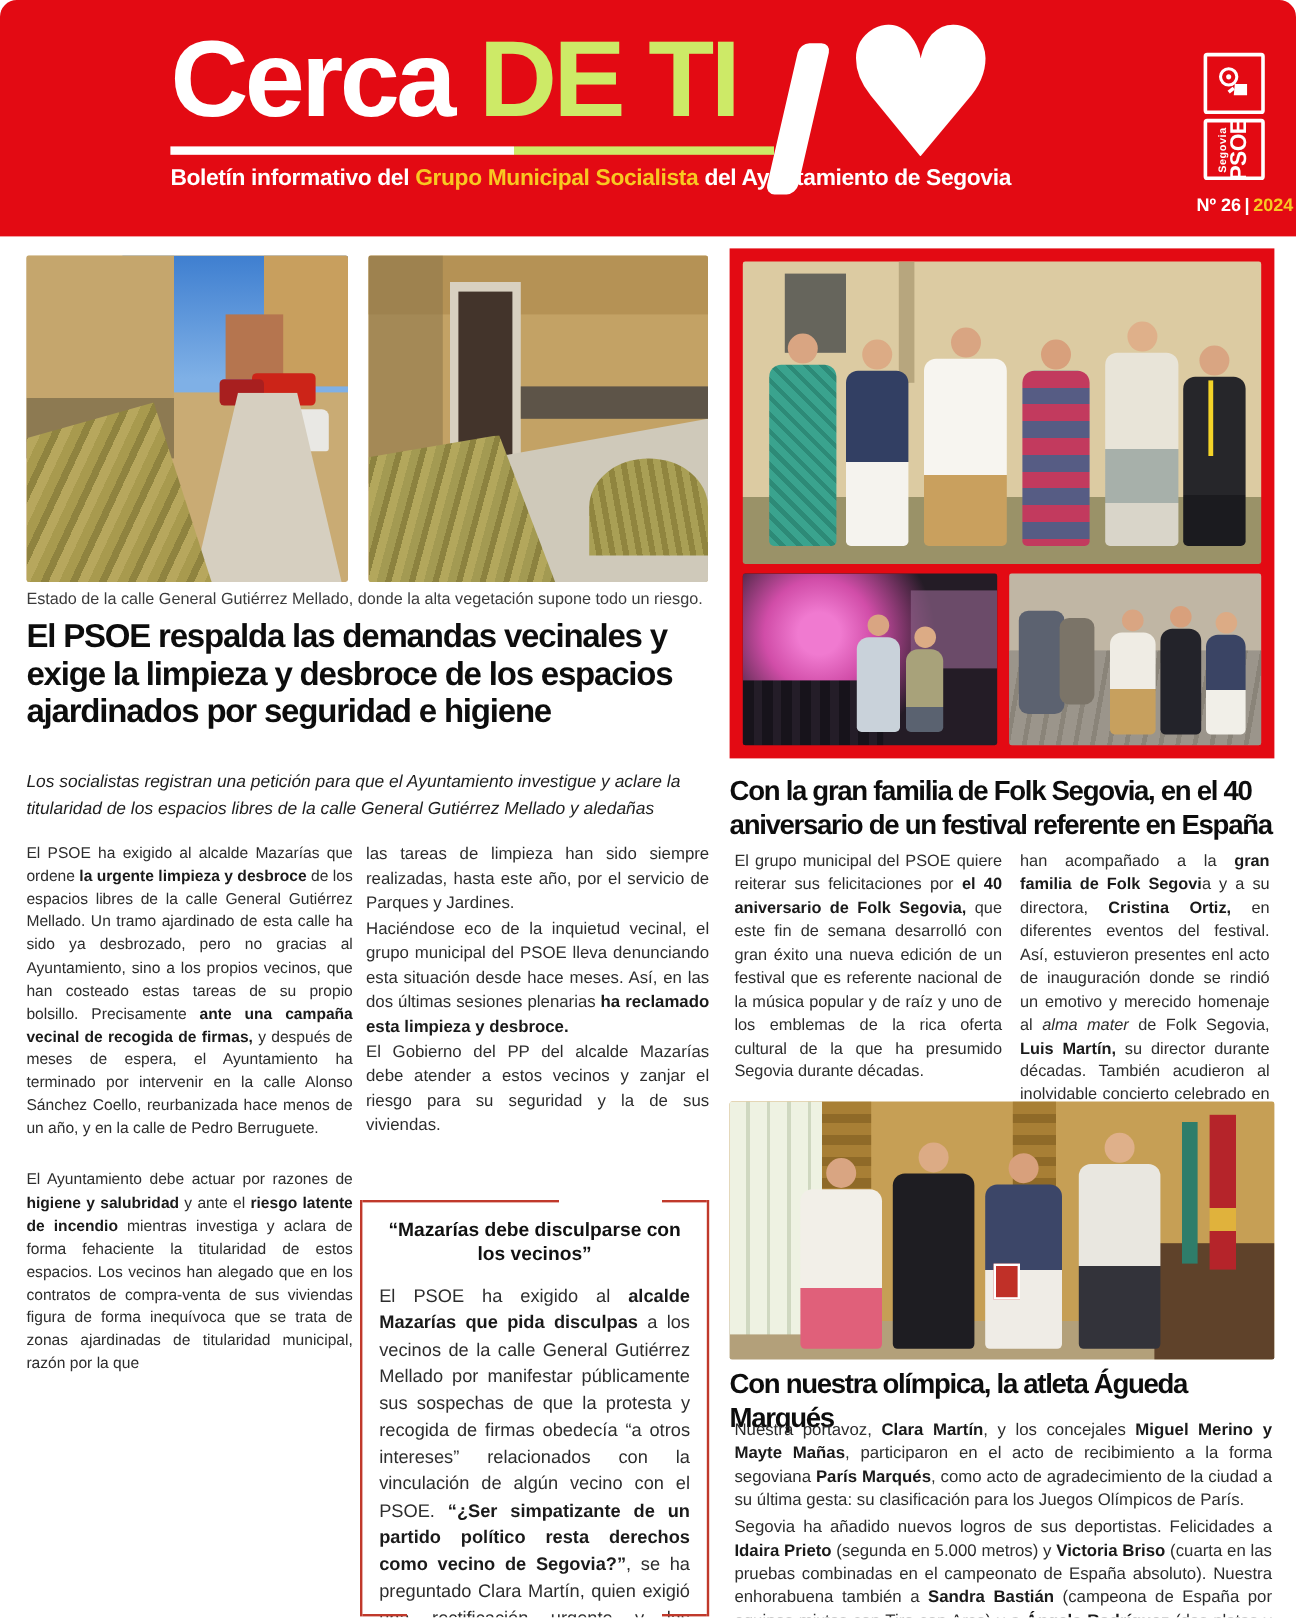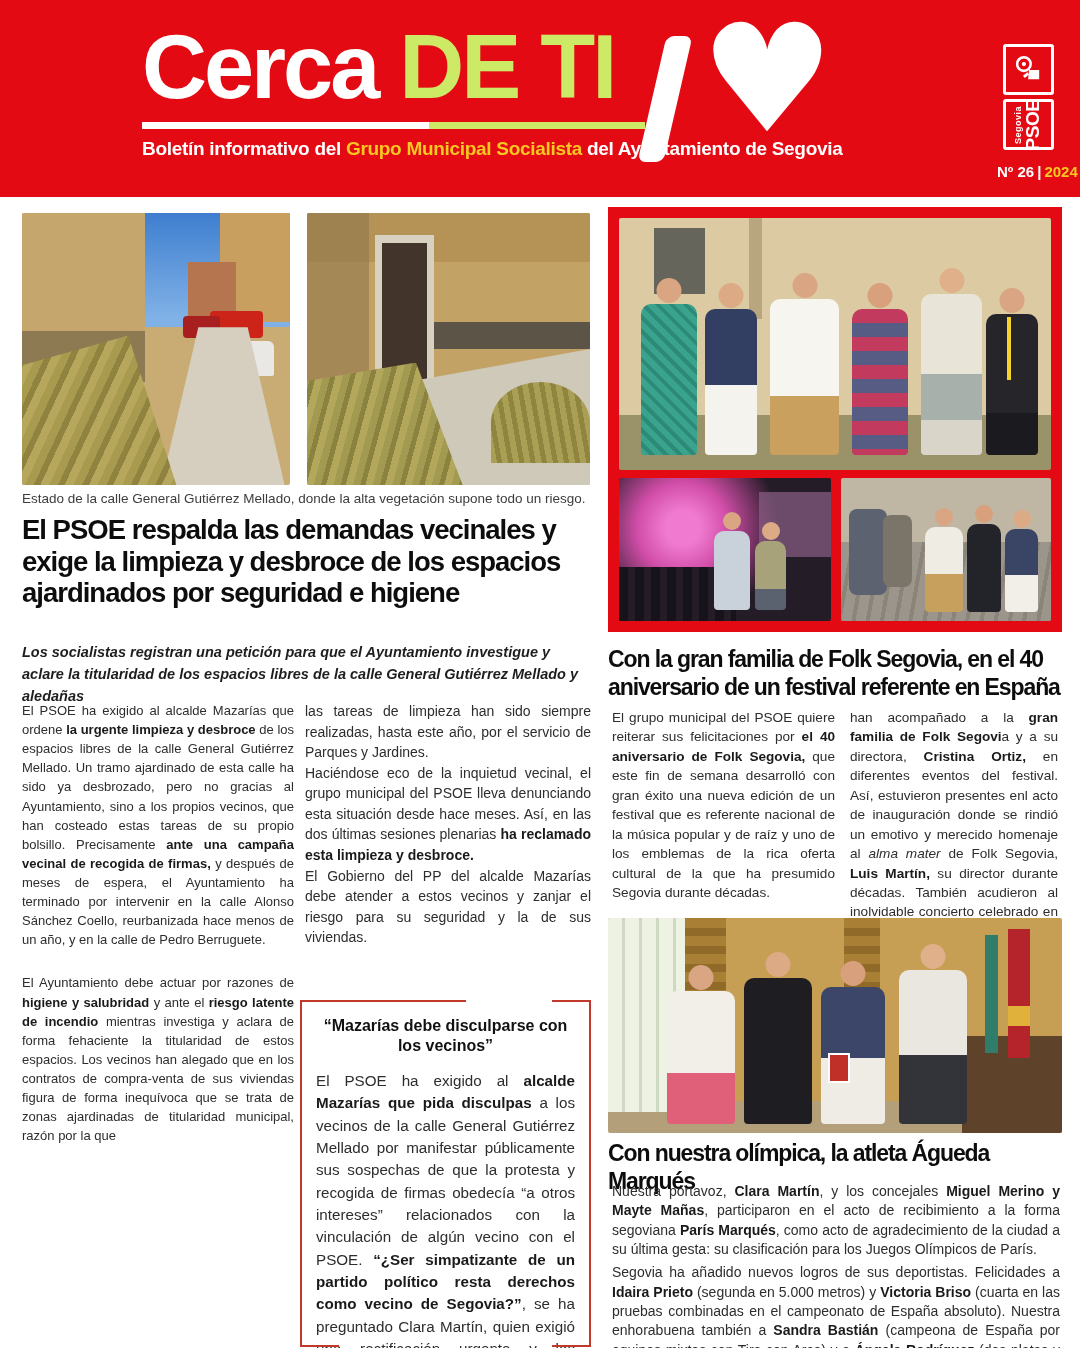--- a/index.html
+++ b/index.html
@@ -1,17 +1,17 @@
 <!DOCTYPE html>
 <html lang="es"><head>
 <meta charset="utf-8">
 <style>
   html,body{margin:0;padding:0;background:#ffffff;}
   .page{position:relative;width:1080px;height:1348px;background:#ffffff;overflow:hidden;
-        font-family:"Liberation Sans","DejaVu Sans",sans-serif;color:#2d2d2d;}
+        font-family:"Liberation Sans","DejaVu Sans",sans-serif;color:#2d2d2d;border-radius:14px;}
 
   
   .masthead{position:absolute;left:0;top:0;width:1080px;height:197px;background:#e30a13;}
   .logo{position:absolute;left:142px;top:22px;font-weight:bold;font-size:90px;line-height:1;
         letter-spacing:-3px;white-space:nowrap;}
   .logo .w1{color:#ffffff;}
   .logo .w2{color:#cdea67;}
   .logo-rule{position:absolute;left:142px;top:122px;width:503px;height:7px;
         background:linear-gradient(to right,#ffffff 0 57%,#cdea67 57% 100%);}
   .mast-sub{position:absolute;left:142px;top:138px;font-size:19px;font-weight:bold;color:#ffffff;
@@ -36,21 +36,21 @@
   .person{position:absolute;border-radius:10px 10px 4px 4px;}
   .person::before{content:"";position:absolute;top:-26px;left:50%;transform:translateX(-50%);
         width:25px;height:25px;border-radius:50%;background:var(--skin,#d9a582);}
   .person.sm::before{top:-19px;width:18px;height:18px;}
   .abs{position:absolute;}
 
   
   .cap{position:absolute;left:22px;top:491px;width:570px;font-size:13.5px;color:#3c3c3c;}
   .h1{position:absolute;left:22px;top:514px;width:582px;font-size:27.5px;font-weight:bold;
         letter-spacing:-1px;line-height:1.15;color:#0d0d0d;}
-  .standfirst{position:absolute;left:22px;top:642px;width:562px;font-size:14.5px;font-weight:bold;
+  .standfirst{position:absolute;left:22px;top:642px;width:562px;font-size:14.5px;font-weight:normal;
         font-style:italic;line-height:1.5;color:#1e1e1e;}
   .colA{position:absolute;left:22px;top:701px;width:272px;font-size:13px;line-height:1.47;
         text-align:justify;}
   .colB{position:absolute;left:305px;top:701px;width:286px;font-size:14px;line-height:1.47;
         text-align:justify;}
   .colA p,.colB p,.qbody p{margin:0;}
   .colA p + p{margin-top:24px;}
   .qbox{position:absolute;left:300px;top:1000px;width:291px;height:347px;box-sizing:border-box;
         border-left:2px solid #c0392b;border-right:2px solid #c0392b;padding:16px 14px 0 14px;}
   .qbox::before{content:"";position:absolute;left:0;top:0;width:100%;height:2px;

